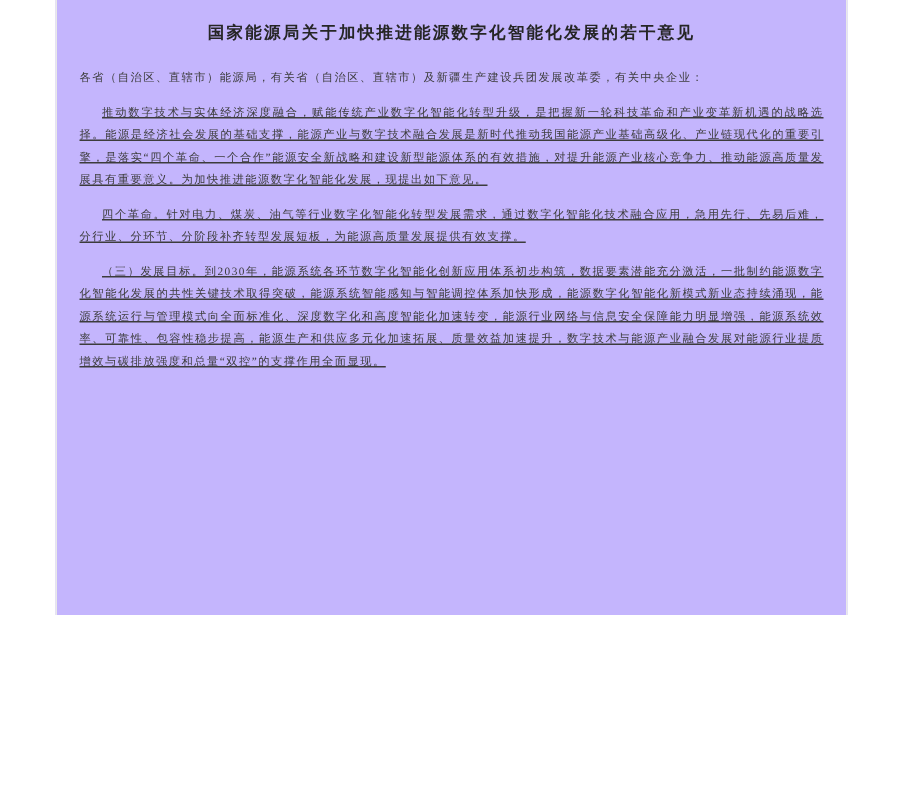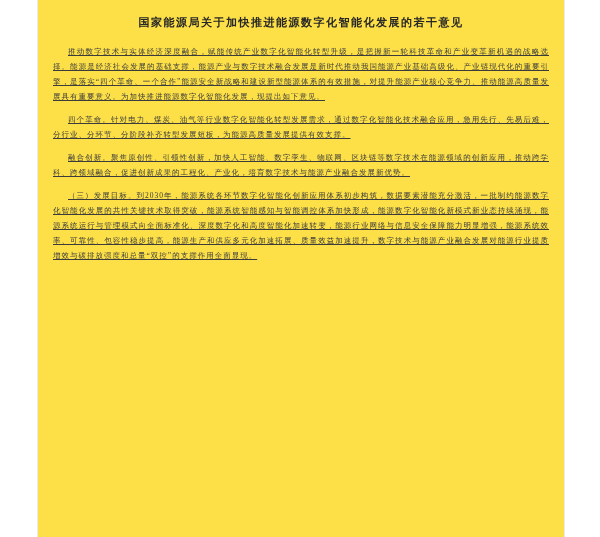--- a/index.html
+++ b/index.html
@@ -12,23 +12,23 @@
     height: 537px;
     position: relative;
     overflow: hidden;
     font-family: "Liberation Serif", "DejaVu Serif", serif;
   }
   .page {
     position: absolute;
     left: 37px;
     top: 0;
     width: 528px;
-    height: 537px;
+    height: 410px;
     box-sizing: border-box;
-    background: #fde047;
+    background: #c4b5fd;
     border-left: 1px solid #e9e9e9;
     border-right: 1px solid #e9e9e9;
     padding: 8px 15px 0 15px;
   }
   .doc-title {
     text-align: center;
     font-size: 11px;
     font-weight: bold;
     color: #262626;
     letter-spacing: 1.5px;
@@ -51,27 +51,27 @@
     font-weight: bold;
     color: #333333;
   }
 </style>
 </head>
 <body>
 
 <div class="page">
   <div class="doc-title">国家能源局关于加快推进能源数字化智能化发展的若干意见</div>
 
+  <div class="para">各省（自治区、直辖市）能源局，有关省（自治区、直辖市）及新疆生产建设兵团发展改革委，有关中央企业：</div>
 
   <div class="para indent">推动数字技术与实体经济深度融合，赋能传统产业数字化智能化转型升级，是把握新一轮科技革命和产业变革新机遇的战略选择。能源是经济社会发展的基础支撑，能源产业与数字技术融合发展是新时代推动我国能源产业基础高级化、产业链现代化的重要引擎，是落实“四个革命、一个合作”能源安全新战略和建设新型能源体系的有效措施，对提升能源产业核心竞争力、推动能源高质量发展具有重要意义。为加快推进能源数字化智能化发展，现提出如下意见。</div>
 
 
 
 
   <div class="para indent">四个革命。针对电力、煤炭、油气等行业数字化智能化转型发展需求，通过数字化智能化技术融合应用，急用先行、先易后难，分行业、分环节、分阶段补齐转型发展短板，为能源高质量发展提供有效支撑。</div>
 
 
 
-  <div class="para indent">融合创新。聚焦原创性、引领性创新，加快人工智能、数字孪生、物联网、区块链等数字技术在能源领域的创新应用，推动跨学科、跨领域融合，促进创新成果的工程化、产业化，培育数字技术与能源产业融合发展新优势。</div>
 
   <div class="para indent">（三）发展目标。到2030年，能源系统各环节数字化智能化创新应用体系初步构筑，数据要素潜能充分激活，一批制约能源数字化智能化发展的共性关键技术取得突破，能源系统智能感知与智能调控体系加快形成，能源数字化智能化新模式新业态持续涌现，能源系统运行与管理模式向全面标准化、深度数字化和高度智能化加速转变，能源行业网络与信息安全保障能力明显增强，能源系统效率、可靠性、包容性稳步提高，能源生产和供应多元化加速拓展、质量效益加速提升，数字技术与能源产业融合发展对能源行业提质增效与碳排放强度和总量“双控”的支撑作用全面显现。</div>
 
 </div>
 
 </body></html>

